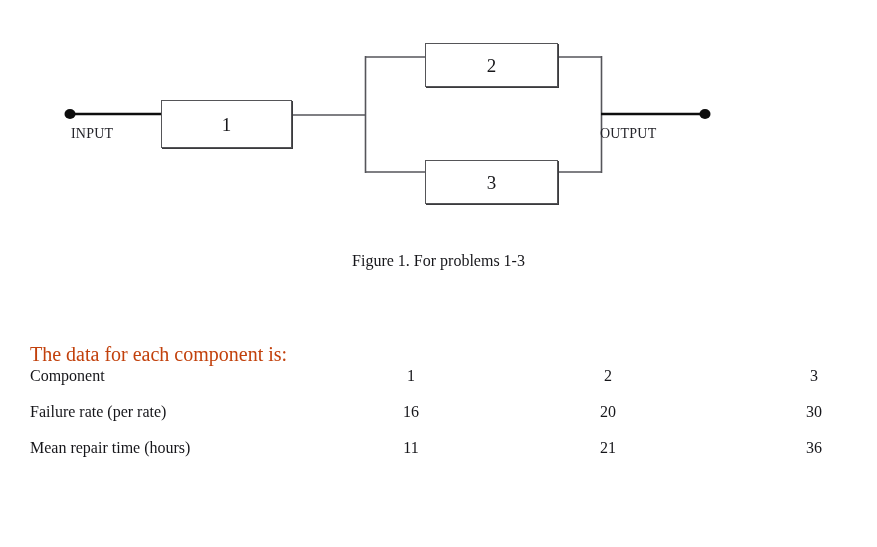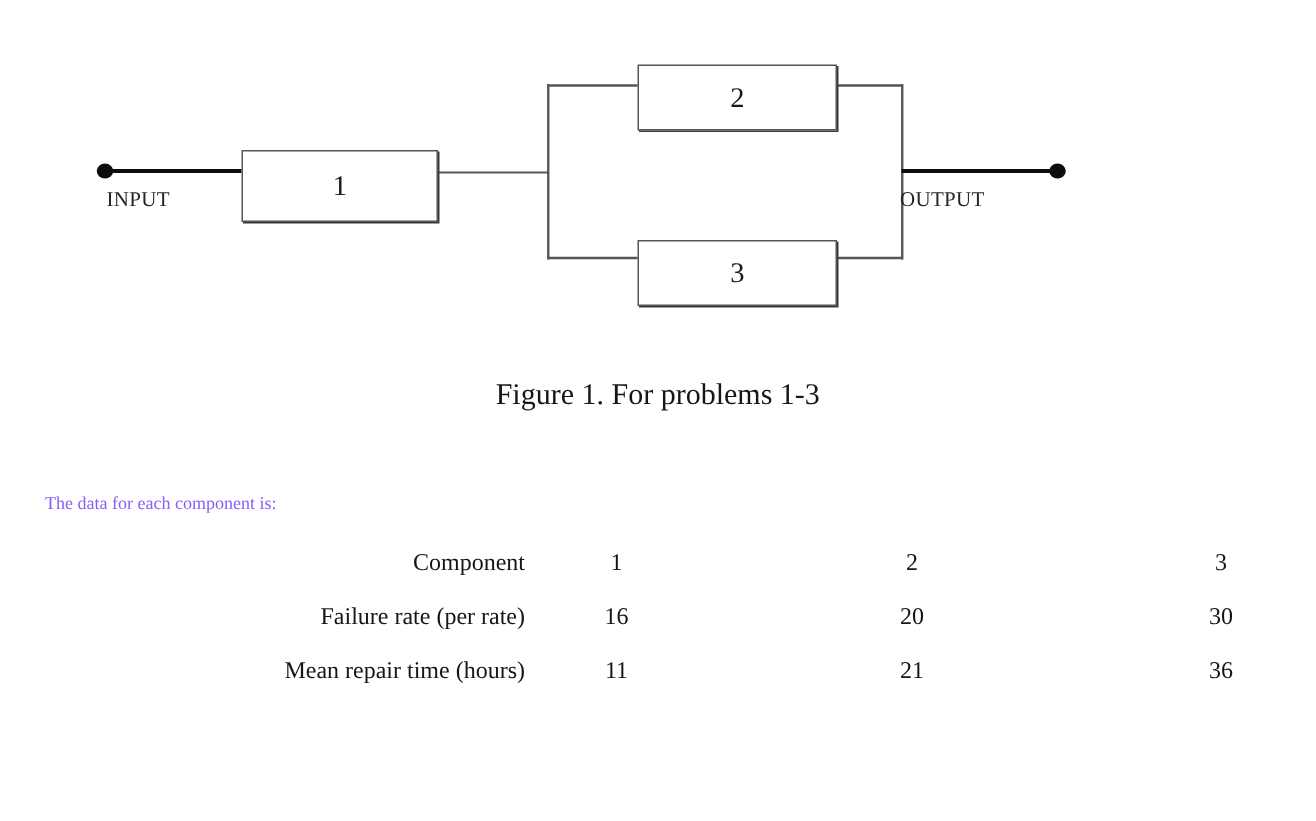--- a/index.html
+++ b/index.html
@@ -66,37 +66,37 @@
   #input-label  { left: 71px;  top: 126px; }
   #output-label { left: 568px; top: 126px; margin-left: 32px; }
 
   
   #figure-caption {
     position: absolute;
     left: 0;
     top: 252px;
     width: 877px;
     text-align: center;
-    font-size: 20px;
+    font-size: 16px;
     color: #16161a;
   }
 
   
   #data-section {
     position: absolute;
     left: 0;
     top: 320px;
     width: 877px;
   }
   #data-intro {
     position: absolute;
     left: 30px;
-    top: 8px;
-    font-size: 12px;
-    color: #8b5cf6;
+    top: 23px;
+    font-size: 20px;
+    color: #c2410c;
     white-space: nowrap;
   }
   #data-table {
     position: absolute;
     left: 0;
     top: 38px;
     width: 877px;
     border-collapse: collapse;
     table-layout: fixed;
   }
@@ -104,21 +104,21 @@
     padding: 0;
     height: 36px;
     vertical-align: middle;
     font-size: 16px;
     color: #16161a;
     border: none;
   }
   #data-table td.row-label {
     padding-left: 30px;
     width: 320px;
-    text-align: right;
+    text-align: left;
     white-space: nowrap;
   }
   #data-table td.num-cell-1 { width: 122px; text-align: center; }
   #data-table td.num-cell-2 { width: 272px; text-align: center; }
   #data-table td.num-cell-3 { width: 140px; text-align: center; }
 </style>
 </head>
 <body>
 
 <div id="figure-area">

